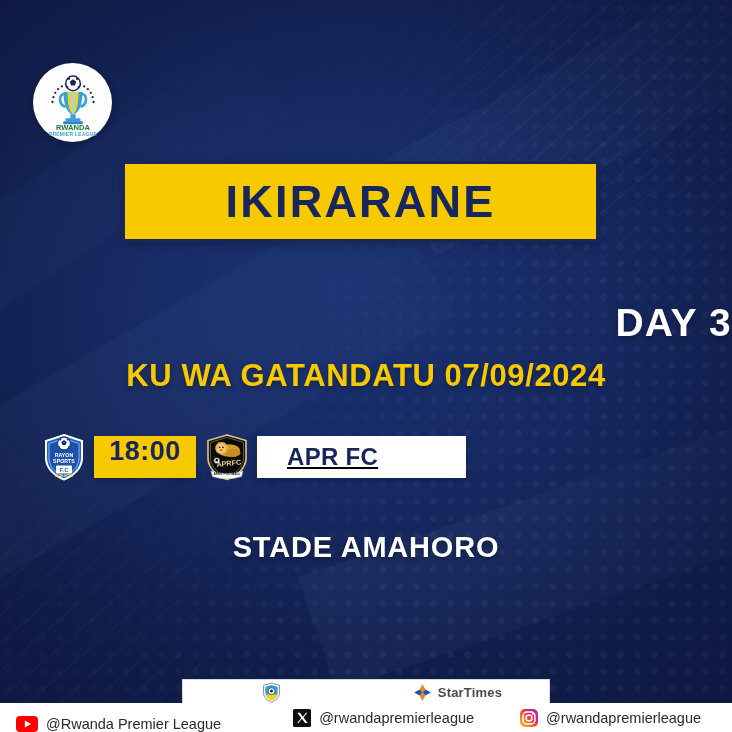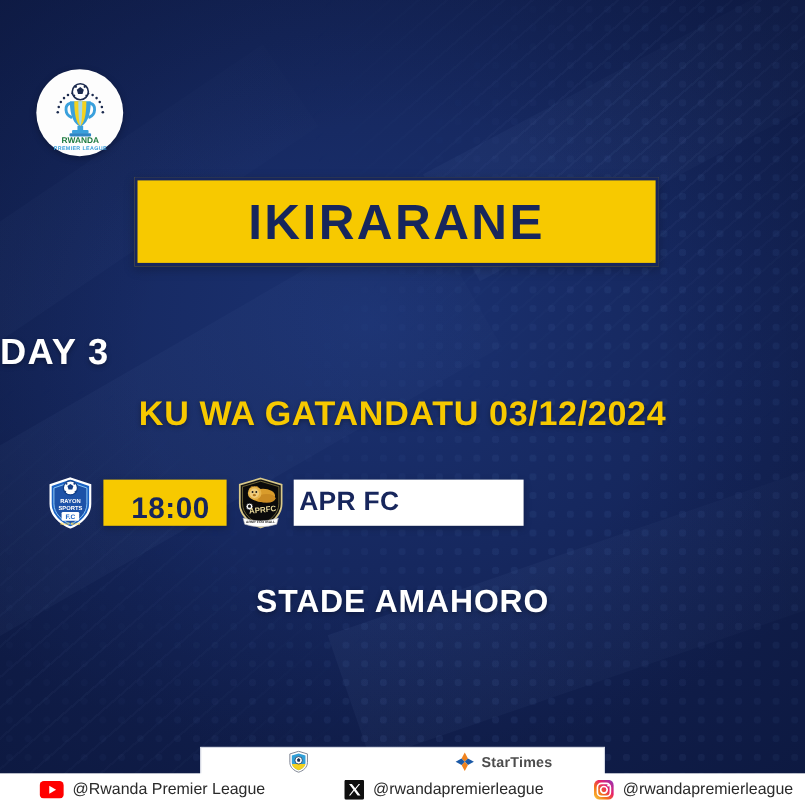--- a/index.html
+++ b/index.html
@@ -76,49 +76,49 @@
     display:flex;align-items:center;justify-content:center;
     box-shadow:0 3px 9px rgba(0,0,0,.22);
   }
   #title-banner .txt{
     color:#17265c;font-size:45px;font-weight:bold;letter-spacing:2.2px;
     line-height:1;
   }
 
   
   #day-text{
-    position:absolute;left:0;right:0;top:301px;text-align:left;
-    color:#ffffff;font-size:33px;font-weight:bold;letter-spacing:1.2px;
+    position:absolute;left:0;right:0;top:301px;text-align:right;
+    color:#ffffff;font-size:39px;font-weight:bold;letter-spacing:1.2px;
     text-shadow:0 2px 5px rgba(0,0,0,.35);
   }
   #date-text{
     position:absolute;left:0;right:0;top:358px;text-align:center;
     color:#f7c900;font-size:31px;font-weight:bold;letter-spacing:.6px;
     text-shadow:0 2px 5px rgba(0,0,0,.35);
   }
 
   
   #fixture-row{
     position:absolute;left:33px;top:431px;width:666px;height:52px;
     display:flex;align-items:center;
   }
   .team-plate{
     height:42px;background:#ffffff;display:flex;align-items:center;
     box-shadow:0 2px 6px rgba(0,0,0,.25);
   }
   .team-plate.home{width:209px;justify-content:flex-start;padding-left:16px;box-sizing:border-box;}
-  .team-plate.away{width:209px;justify-content:flex-start;padding-left:5px;box-sizing:border-box;}
+  .team-plate.away{width:209px;justify-content:flex-start;padding-left:30px;box-sizing:border-box;text-decoration:underline;}
   .team-name{
     color:#17265c;font-size:24px;font-weight:bold;letter-spacing:.3px;white-space:nowrap;
   }
   .crest{width:47px;height:52px;display:flex;align-items:center;justify-content:center;flex:0 0 auto;}
   .spacer-xs{width:7px;flex:0 0 auto;}
   #kickoff-time{
-    width:102px;height:42px;background:#f7c900;display:flex;align-items:flex-end;justify-content:center;
-    flex:0 0 auto;box-shadow:0 2px 6px rgba(0,0,0,.25);padding-left:10px;
+    width:102px;height:42px;background:#f7c900;display:flex;align-items:flex-start;justify-content:center;
+    flex:0 0 auto;box-shadow:0 2px 6px rgba(0,0,0,.25);
   }
   #kickoff-time .txt{color:#17265c;font-size:27px;font-weight:bold;letter-spacing:.5px;}
 
   
   #venue-text{
     position:absolute;left:0;right:0;top:508px;text-align:center;
     color:#ffffff;font-size:29px;font-weight:bold;letter-spacing:.8px;
     text-shadow:0 2px 5px rgba(0,0,0,.35);
     margin-top:23px;
   }
@@ -131,21 +131,21 @@
   }
   .sponsor-cell{flex:1;display:flex;align-items:center;justify-content:center;gap:6px;height:100%;}
   .sponsor-cell .label{color:#4c4c4c;font-size:13px;font-weight:bold;letter-spacing:.2px;}
 
   
   #social-footer{
     position:absolute;left:0;bottom:0;width:732px;height:29px;
     background:#ffffff;display:flex;align-items:center;
   }
   .social-item{display:flex;align-items:center;gap:8px;height:100%;}
-  .si-1{margin-left:36px;}
+  .si-1{margin-left:16px;align-items:flex-end;}
   .si-2{margin-left:72px;}
   .si-3{margin-left:46px;}
   .social-handle{color:#2a2a2a;font-size:14.5px;font-weight:500;white-space:nowrap;}
   .ic{flex:0 0 auto;display:block;}
 </style>
 </head>
 <body>
 
 <div id="poster">
 
@@ -200,21 +200,21 @@
       <rect x="34.4" y="48.5" width="5.2" height="4.2" fill="#3aa0dc"></rect>
       <rect x="29.5" y="52.2" width="15" height="3.4" rx="1" fill="#3aa0dc"></rect>
       <rect x="27.2" y="55.2" width="19.6" height="3.0" rx="1" fill="#2f86c4"></rect>
 
       <text x="37" y="64.4" text-anchor="middle" font-family="'Liberation Sans',sans-serif" font-size="7.6" font-weight="bold" fill="#1c7a3f">RWANDA</text>
       <text x="37" y="70.2" text-anchor="middle" font-family="'Liberation Sans',sans-serif" font-size="4.9" font-weight="bold" fill="#3aa0dc" letter-spacing="0.3">PREMIER LEAGUE</text>
     </svg>
   </div>
 
   <div id="day-text">DAY 3</div>
-  <div id="date-text">KU WA GATANDATU 03/12/2024</div>
+  <div id="date-text">KU WA GATANDATU 07/09/2024</div>
 
   <div id="fixture-row">
 
 
     <div class="spacer-xs"></div>
 
     <div class="crest">
       <svg width="44" height="50" viewBox="0 0 44 50">
         <path d="M22 3 L40 9 V26 C40 36 31.5 44 22 47.5 C12.5 44 4 36 4 26 V9 Z" fill="#1a62c4" stroke="#ffffff" stroke-width="2"></path>
         <path d="M22 6.5 L37 11.6 V26 C37 34.6 29.8 41.4 22 44.4 C14.2 41.4 7 34.6 7 26 V11.6 Z" fill="#1d52a8" stroke="#8cc6f5" stroke-width="0.9"></path>

